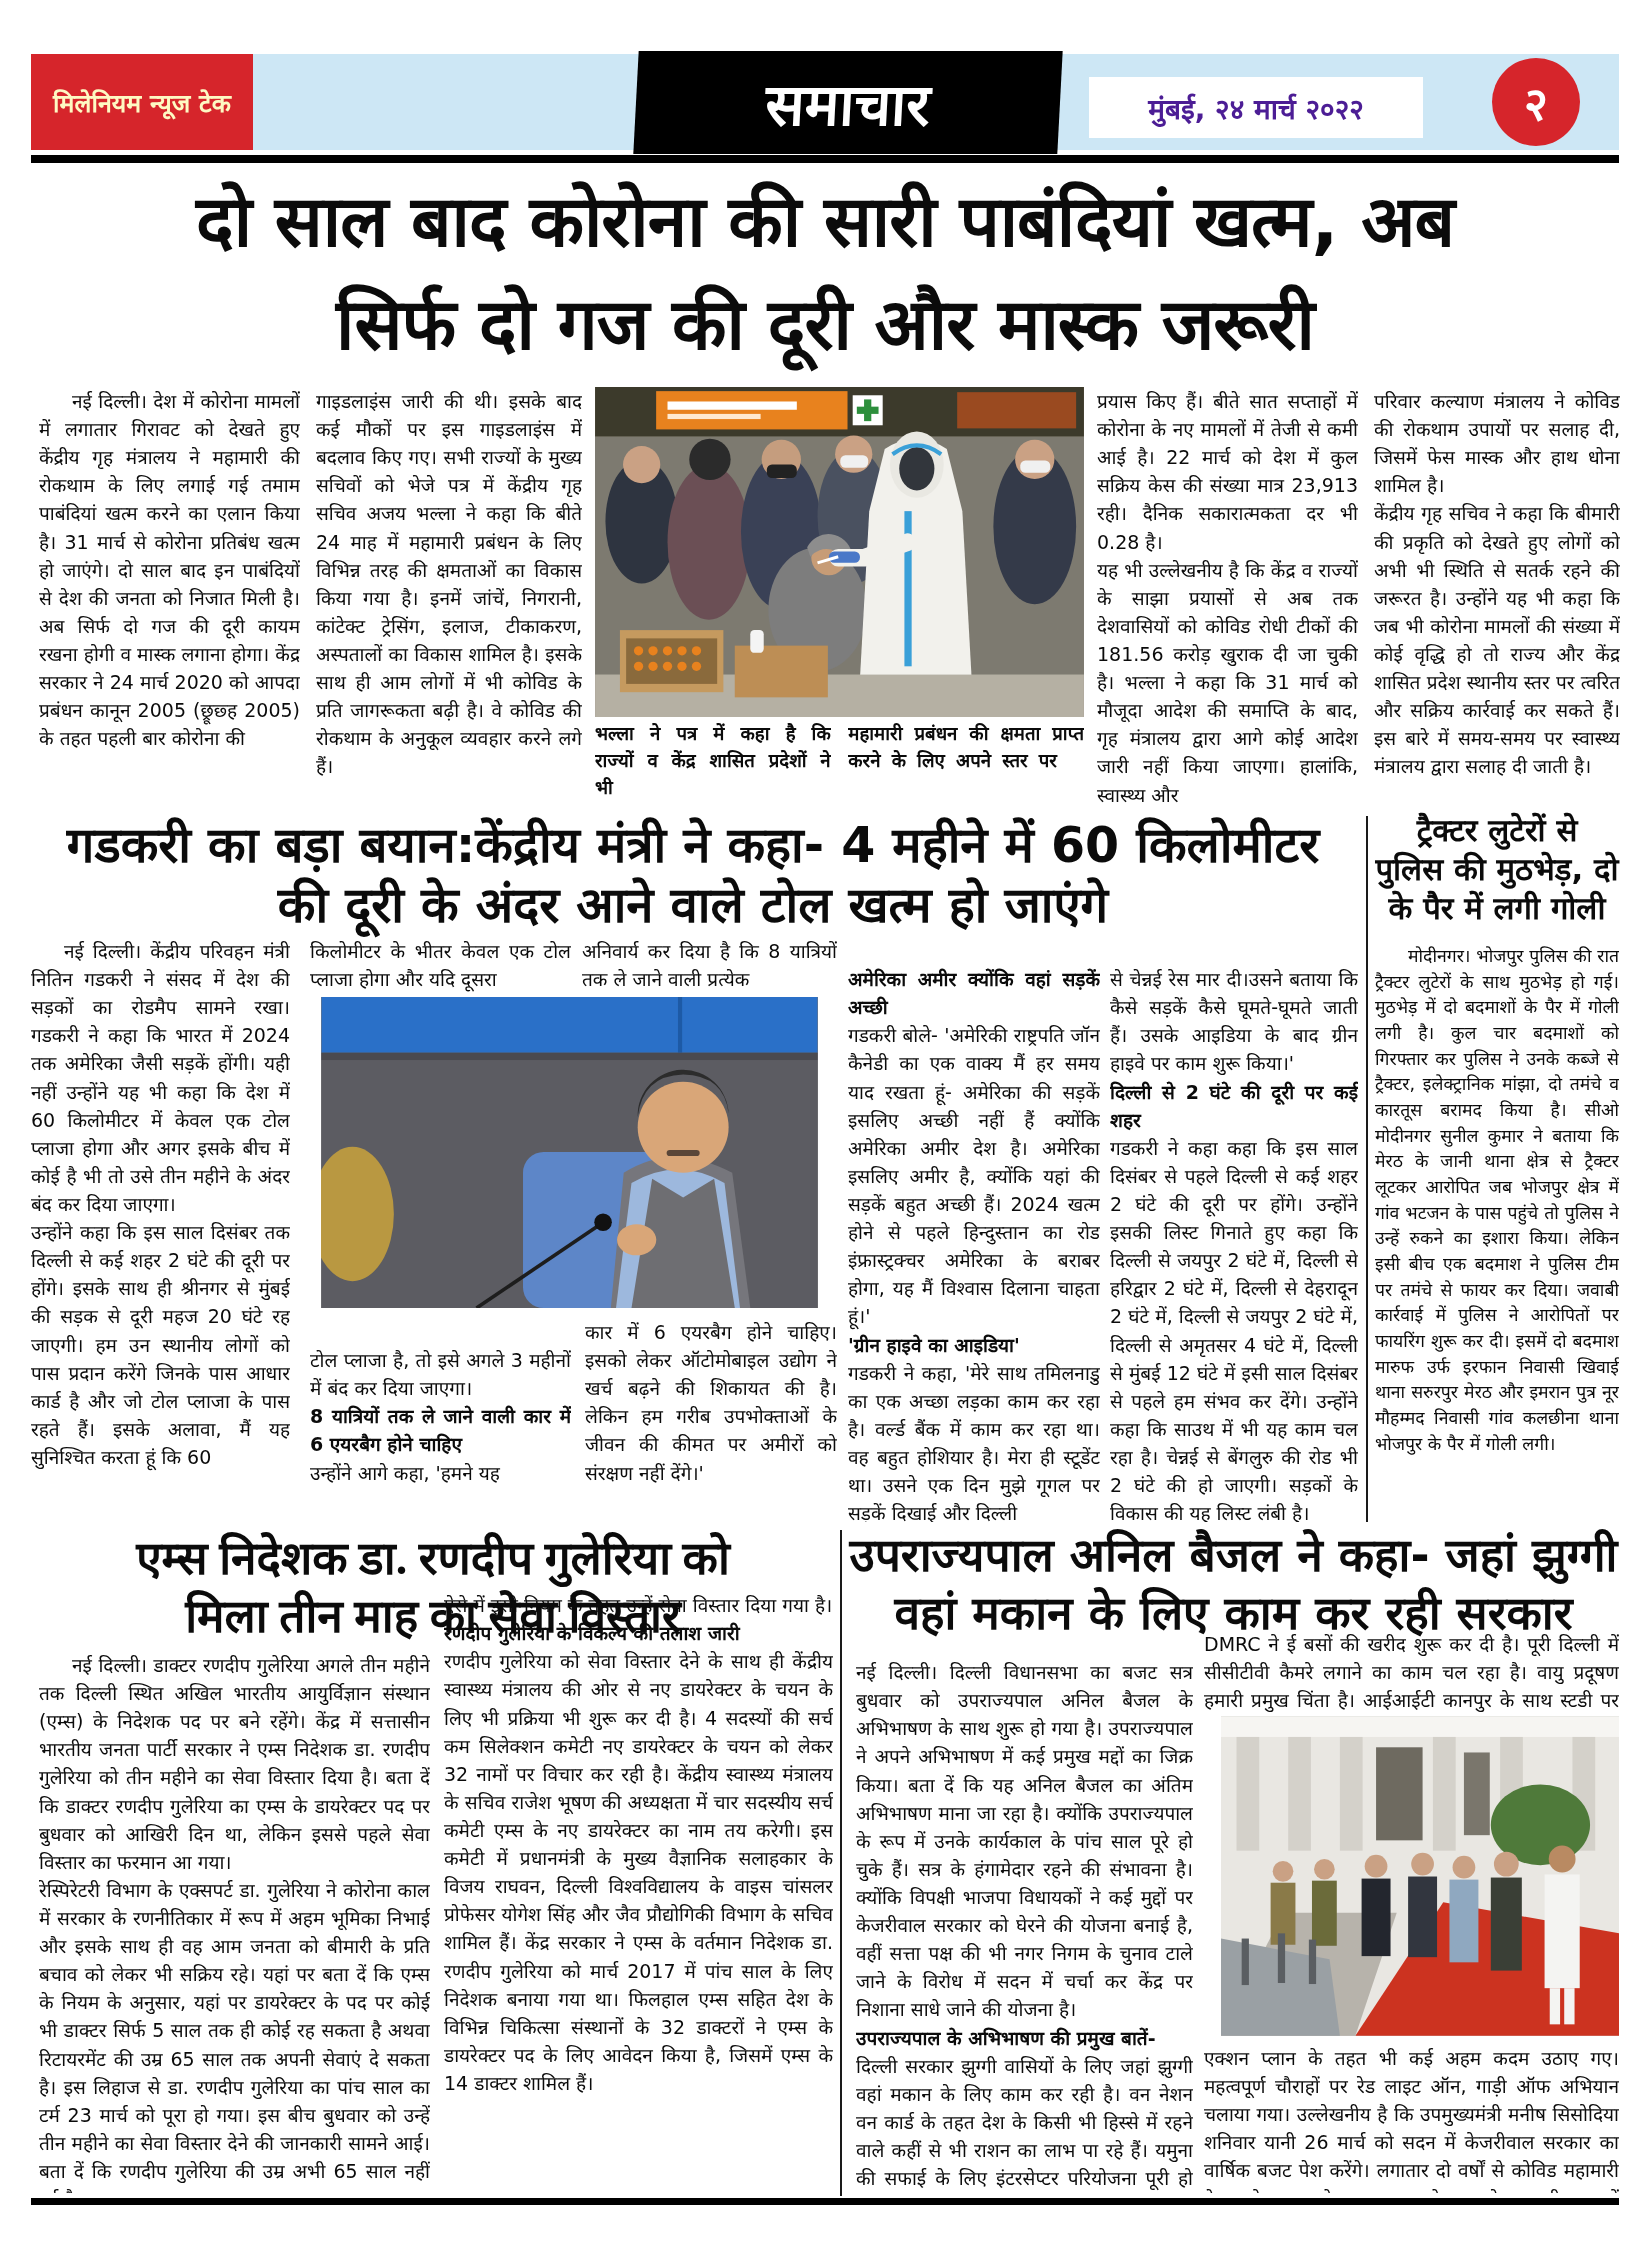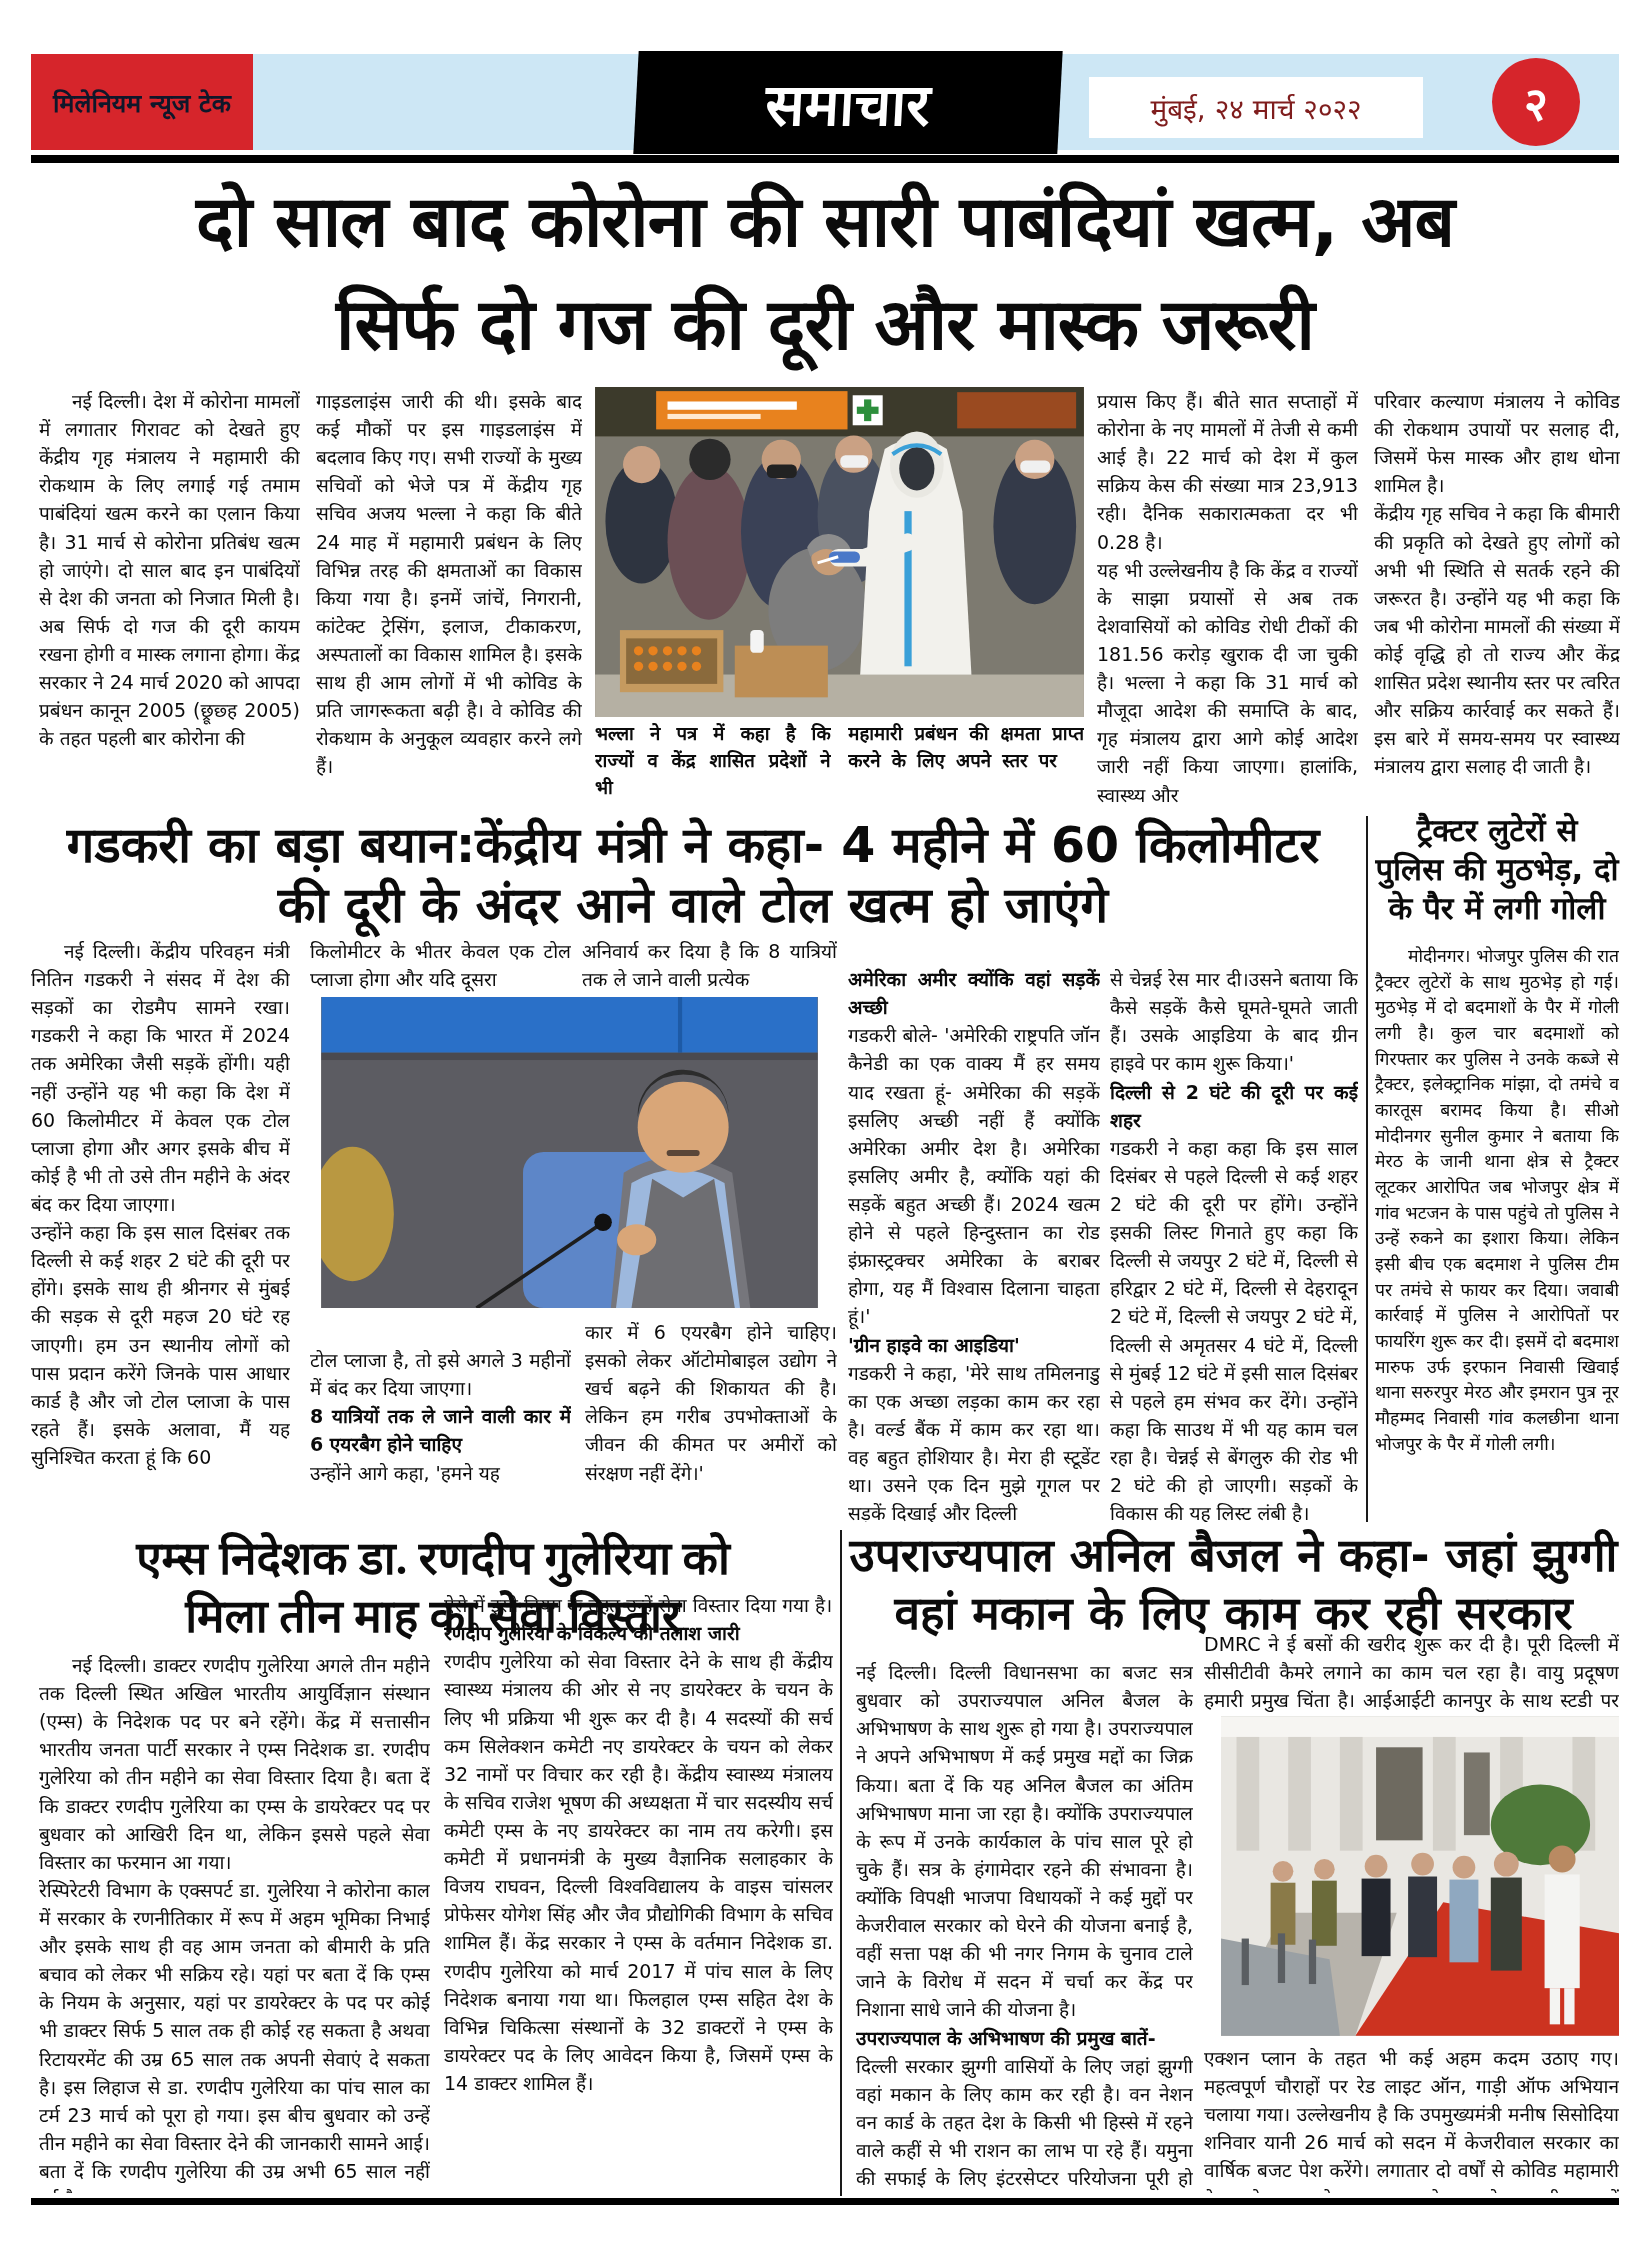--- a/index.html
+++ b/index.html
@@ -1,25 +1,25 @@
 <!DOCTYPE html>
 <html style="font-size:8.3px"><head>
 <meta charset="utf-8">
 <style>
   html,body{margin:0;padding:0;background:#e8e8e8;}
   .page{position:relative;width:1650px;height:2261px;background:#ffffff;
         font-family:"DejaVu Sans","Liberation Sans",sans-serif;color:#0b0b0b;overflow:hidden;}
   .abs{position:absolute;}
   .band{background:#cde7f5;}
-  .brandbox{background:#d6252b;color:#0f172a;display:flex;align-items:center;justify-content:center;
+  .brandbox{background:#d6252b;color:#fef9c3;display:flex;align-items:center;justify-content:center;
             font-weight:800;font-size:25px;white-space:nowrap;overflow:hidden;}
   .sectionbox{background:#000;color:#fff;display:flex;align-items:center;justify-content:center;
             font-weight:800;font-size:58px;transform:skewX(-3deg);}
-  .datebox{background:#fff;color:#7f1d1d;display:flex;align-items:center;justify-content:center;
-            font-weight:400;font-size:28px;white-space:nowrap;}
+  .datebox{background:#fff;color:#4c1d95;display:flex;align-items:center;justify-content:center;
+            font-weight:700;font-size:28px;white-space:nowrap;}
   .pagenum{background:#d6252b;color:#fff;border-radius:50%;display:flex;align-items:center;justify-content:center;
             font-weight:800;font-size:46px;}
   .rule{background:#000;}
   .vrule{background:#1a1a1a;}
   .h-lead{font-size:71px;font-weight:800;line-height:1.45;text-align:center;letter-spacing:-1px;}
   .h-mid{font-size:49px;font-weight:800;line-height:1.22;text-align:center;}
   .h-small{font-size:46px;font-weight:800;line-height:1.26;text-align:center;}
   .h-side{font-size:31px;font-weight:800;line-height:1.25;text-align:center;}
   .col{font-size:19px;line-height:1.48;text-align:justify;overflow:hidden;white-space:pre-line;}
   .col-sm{font-size:17.6px;line-height:1.46;}

